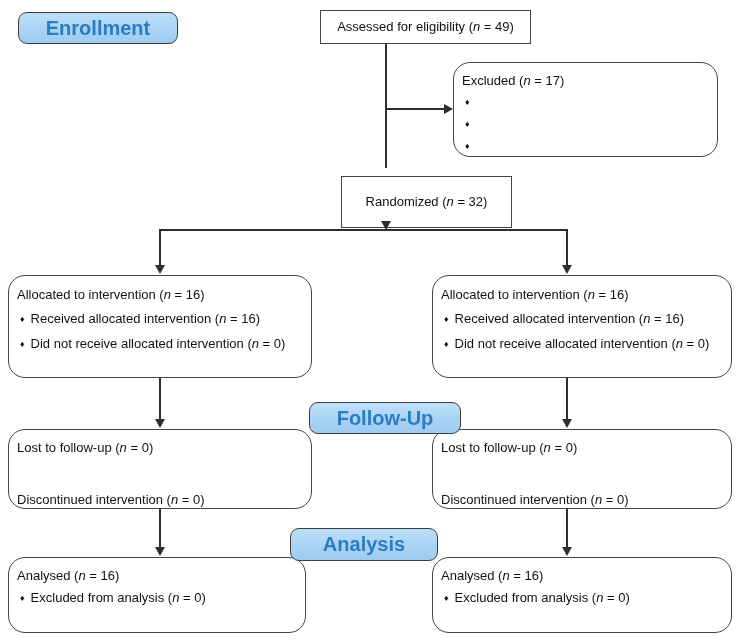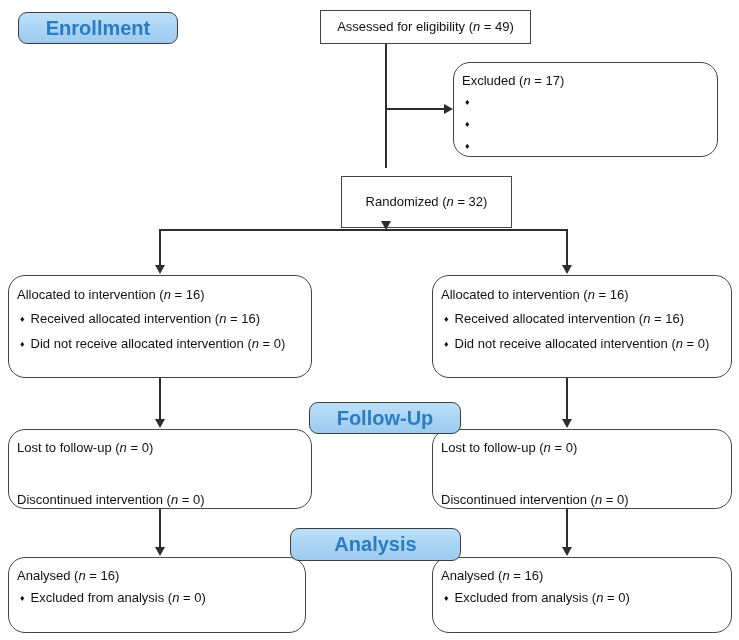--- a/index.html
+++ b/index.html
@@ -73,21 +73,21 @@
 </head>
 <body>
 
 <div class="canvas">
 
   <div class="badge" style="left:18px; top:12px; width:160px; height:32px;">Enrollment</div>
 
 
   <div class="badge" style="left:293px; top:402px; width:152px; height:32px;margin-left:16px;">Follow-Up</div>
 
-  <div class="badge" style="left:290px; top:528px; width:171px; height:33px;">Analysis</div>
+  <div class="badge" style="left:290px; top:528px; width:148px; height:33px;">Analysis</div>
 
   <div class="vline" style="left:385px; top:44px; height:124px;"></div>
   <div class="hline" style="left:386px; top:108px; width:58px;"></div>
   <div class="arrow-right" style="left:444px; top:104px;"></div>
 
   <div class="vline" style="left:385px; top:204px; height:19px;"></div>
   <div class="arrow-down" style="left:381px; top:221px;"></div>
   <div class="hline" style="left:159px; top:229px; width:409px;"></div>
 
   <div class="vline" style="left:159px; top:229px; height:37px;"></div>

